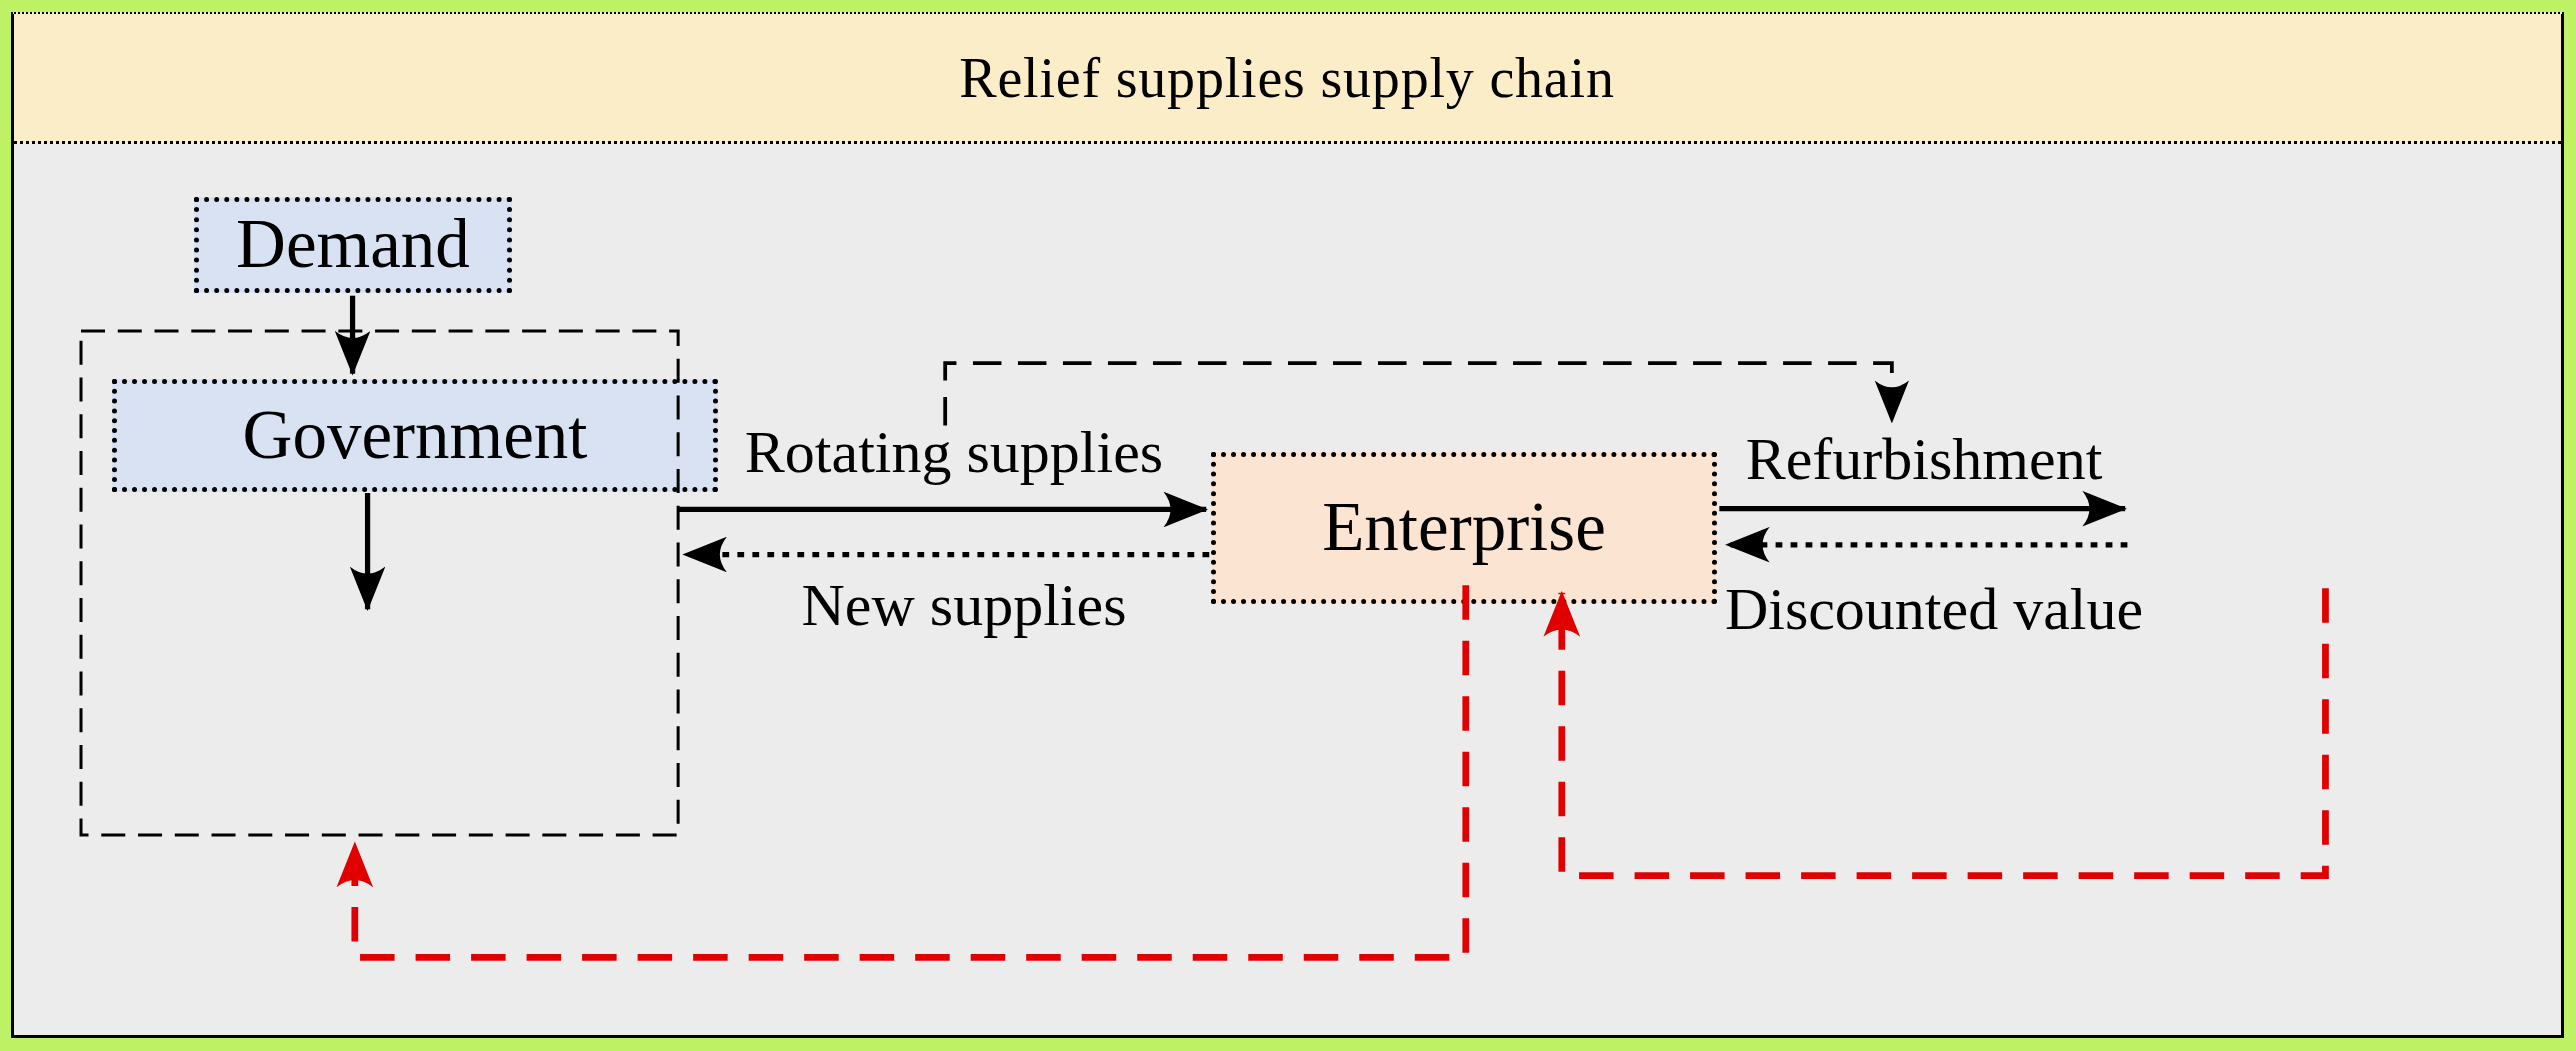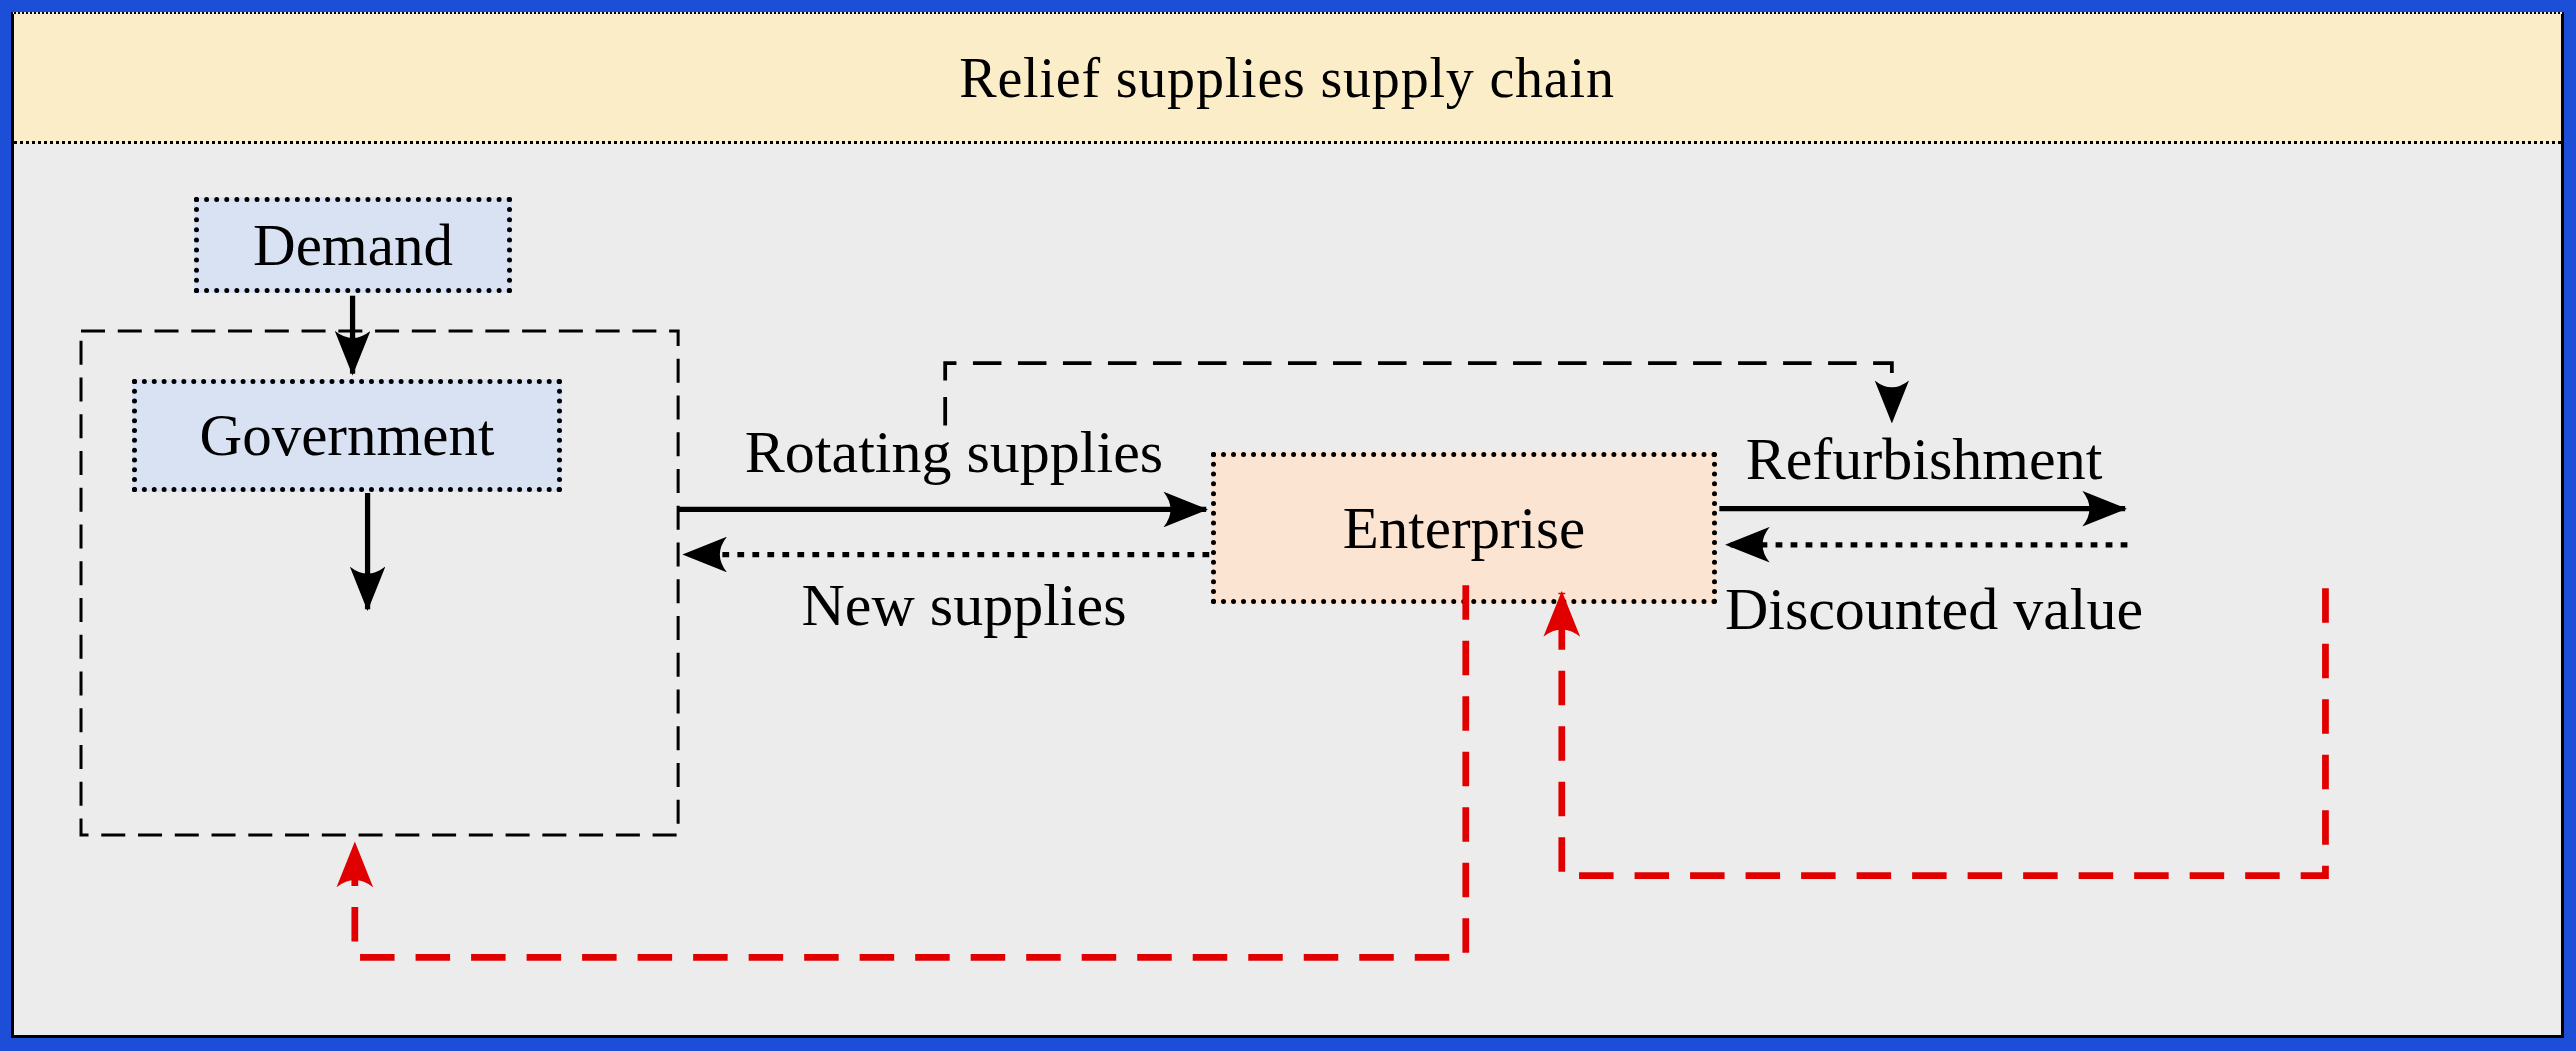--- a/index.html
+++ b/index.html
@@ -7,43 +7,43 @@
     --panel-bg:#ECECEC;
     --node-blue:#D8E2F2;
     --node-peach:#FCE4D2;
     --node-green:#DBEAD6;
     --ink:#000000;
     --red:#E00000;
   }
   *{margin:0;padding:0;box-sizing:border-box;}
   html,body{width:2576px;height:1052px;background:#ffffff;overflow:hidden;}
   body{font-family:"Liberation Serif","DejaVu Serif",serif;color:var(--ink);}
-  #canvas{position:relative;width:2576px;height:1052px;background:#1d4ed8;}
+  #canvas{position:relative;width:2576px;height:1052px;background:#bef264;}
 
   #frame{
     position:absolute;left:10.5px;top:12px;width:2553px;height:1026px;
     background:var(--panel-bg);
     border:3px solid var(--ink);
     border-top:2.3px dotted var(--ink);
   }
   #title-band{
     position:absolute;left:0;top:0;width:100%;height:130px;
     background:var(--title-band);
     border-bottom:3px dotted var(--ink);
     display:flex;align-items:center;justify-content:center;
   }
   #title-band .title-text{font-size:56px;letter-spacing:0.8px;}
 
   .node{
     position:absolute;display:flex;align-items:center;justify-content:center;
-    text-align:center;font-size:59px;line-height:1.3;
+    text-align:center;font-size:69px;line-height:1.3;
     border:5.3px dotted var(--ink);
   }
   #node-demand     {left:194px; top:197px; width:318px; height:96px; background:var(--node-blue);}
-  #node-government {left:132px; top:379px; width:430px; height:113px; background:var(--node-blue);}
+  #node-government {left:112px; top:379px; width:606px; height:113px; background:var(--node-blue);}
   #node-prq        {left:116px; top:615px; width:506px; height:182px; background:transparent; padding:0 30px;}
   #node-enterprise {left:1211px;top:431px; width:506px; height:152px; background:var(--node-peach);margin-top:21px;}
   #node-market     {left:2130px;top:435px; width:390px; height:152px; background:var(--node-green);}
 
   .flow-label{
     position:absolute;transform:translate(-50%,-50%);
     font-size:60px;white-space:nowrap;
   }
   #label-rotating    {left:954px;top:452px;}
   #label-new         {left:964px;top:605px;}

